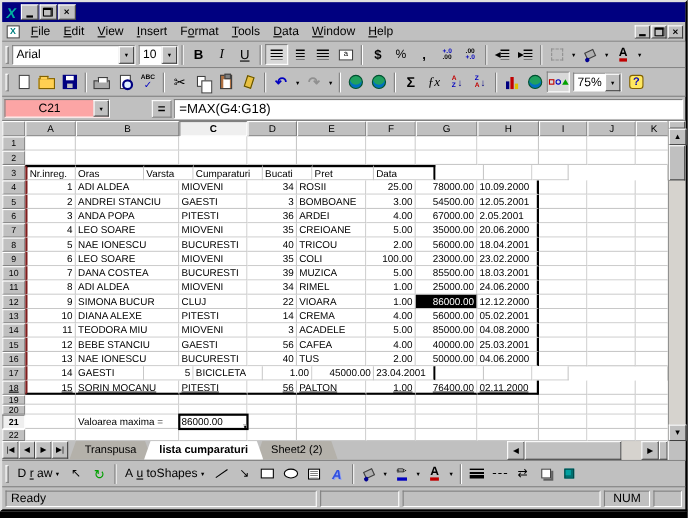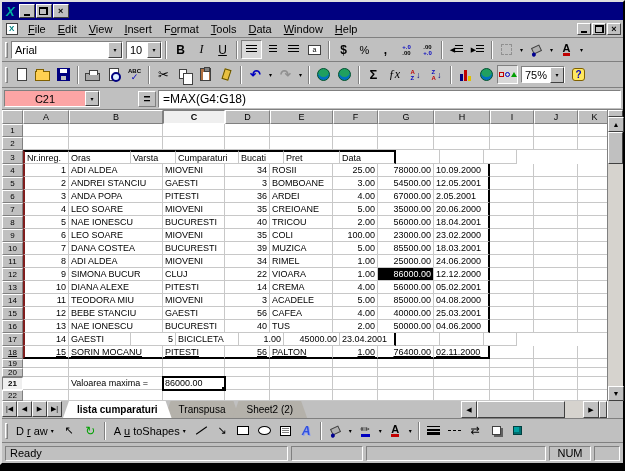--- a/index.html
+++ b/index.html
@@ -815,22 +815,22 @@
           <span>◀</span>
         </span>
       <span class="sb-btn">
           <span>▶</span>
         </span>
       <span class="sb-btn">
           <span>▶|</span>
         </span>
     </span>
     <span id="tabs-holder" style="display:flex; margin-left:8px;">
+        <span class="sheettab">Transpusa</span>
         <span class="sheettab active">lista cumparaturi</span>
-        <span class="sheettab">Transpusa</span>
         <span class="sheettab">Sheet2 (2)</span>
       </span>
     <span class="hscroll">
       <span class="sb-btn" style="height:auto;">
           <span>◀</span>
         </span>
       <span class="hs-thumb"></span>
       <span class="hs-track"></span>
       <span class="sb-btn" style="height:auto;">
           <span>▶</span>

